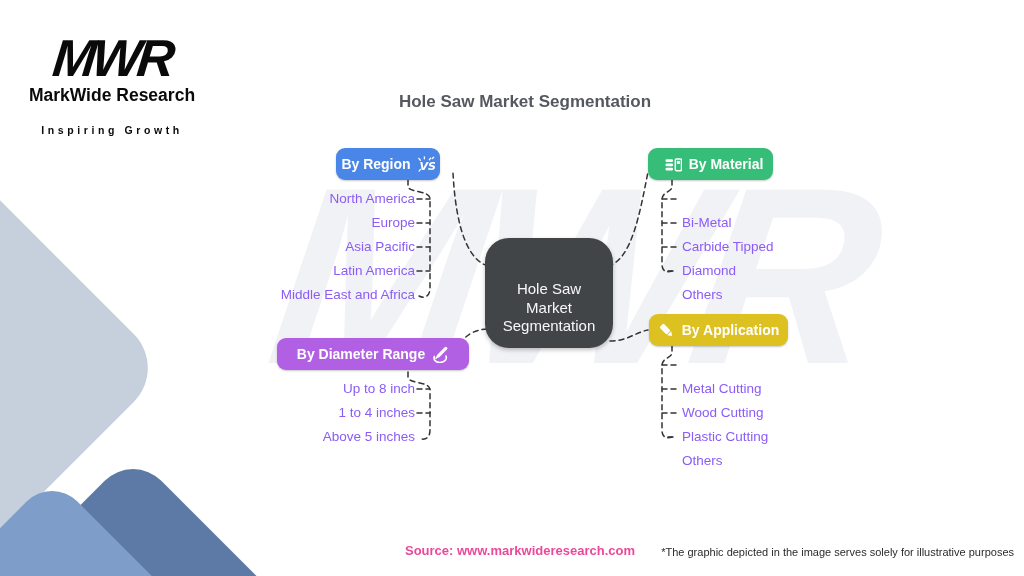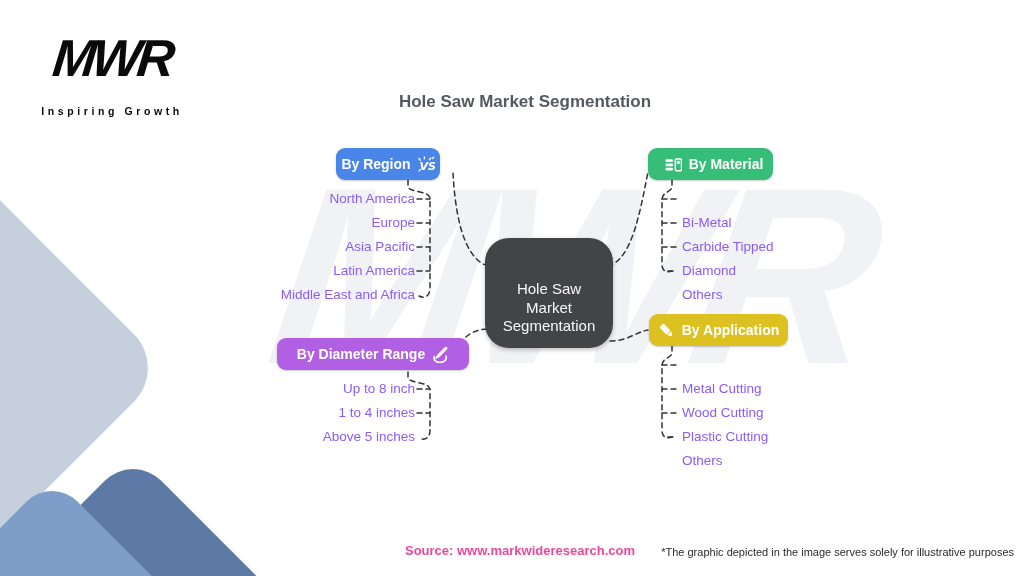--- a/index.html
+++ b/index.html
@@ -56,20 +56,21 @@
 </head>
 <body>
 
 <div class="shape shape-gray"></div>
 <div class="shape shape-slate"></div>
 <div class="shape shape-corner"></div>
 <div class="watermark">MWR</div>
 
 <div class="logo">
   <div class="logo-monogram">MWR</div>
+  <div class="logo-name">MarkWide Research</div>
   <div class="logo-tagline">Inspiring Growth</div>
 </div>
 
 <div class="diagram-title">Hole Saw Market Segmentation</div>
 
 <svg class="connectors" width="1024" height="576" viewBox="0 0 1024 576">
 
   <path d="M488,266 C462,258 455,210 453,173"></path>
   <path d="M408,180 L408,186 C408,193 430,190 430,199 L430,288 C430,296 425,299 419,296"></path>
   <path d="M417,199 L430,199"></path>

